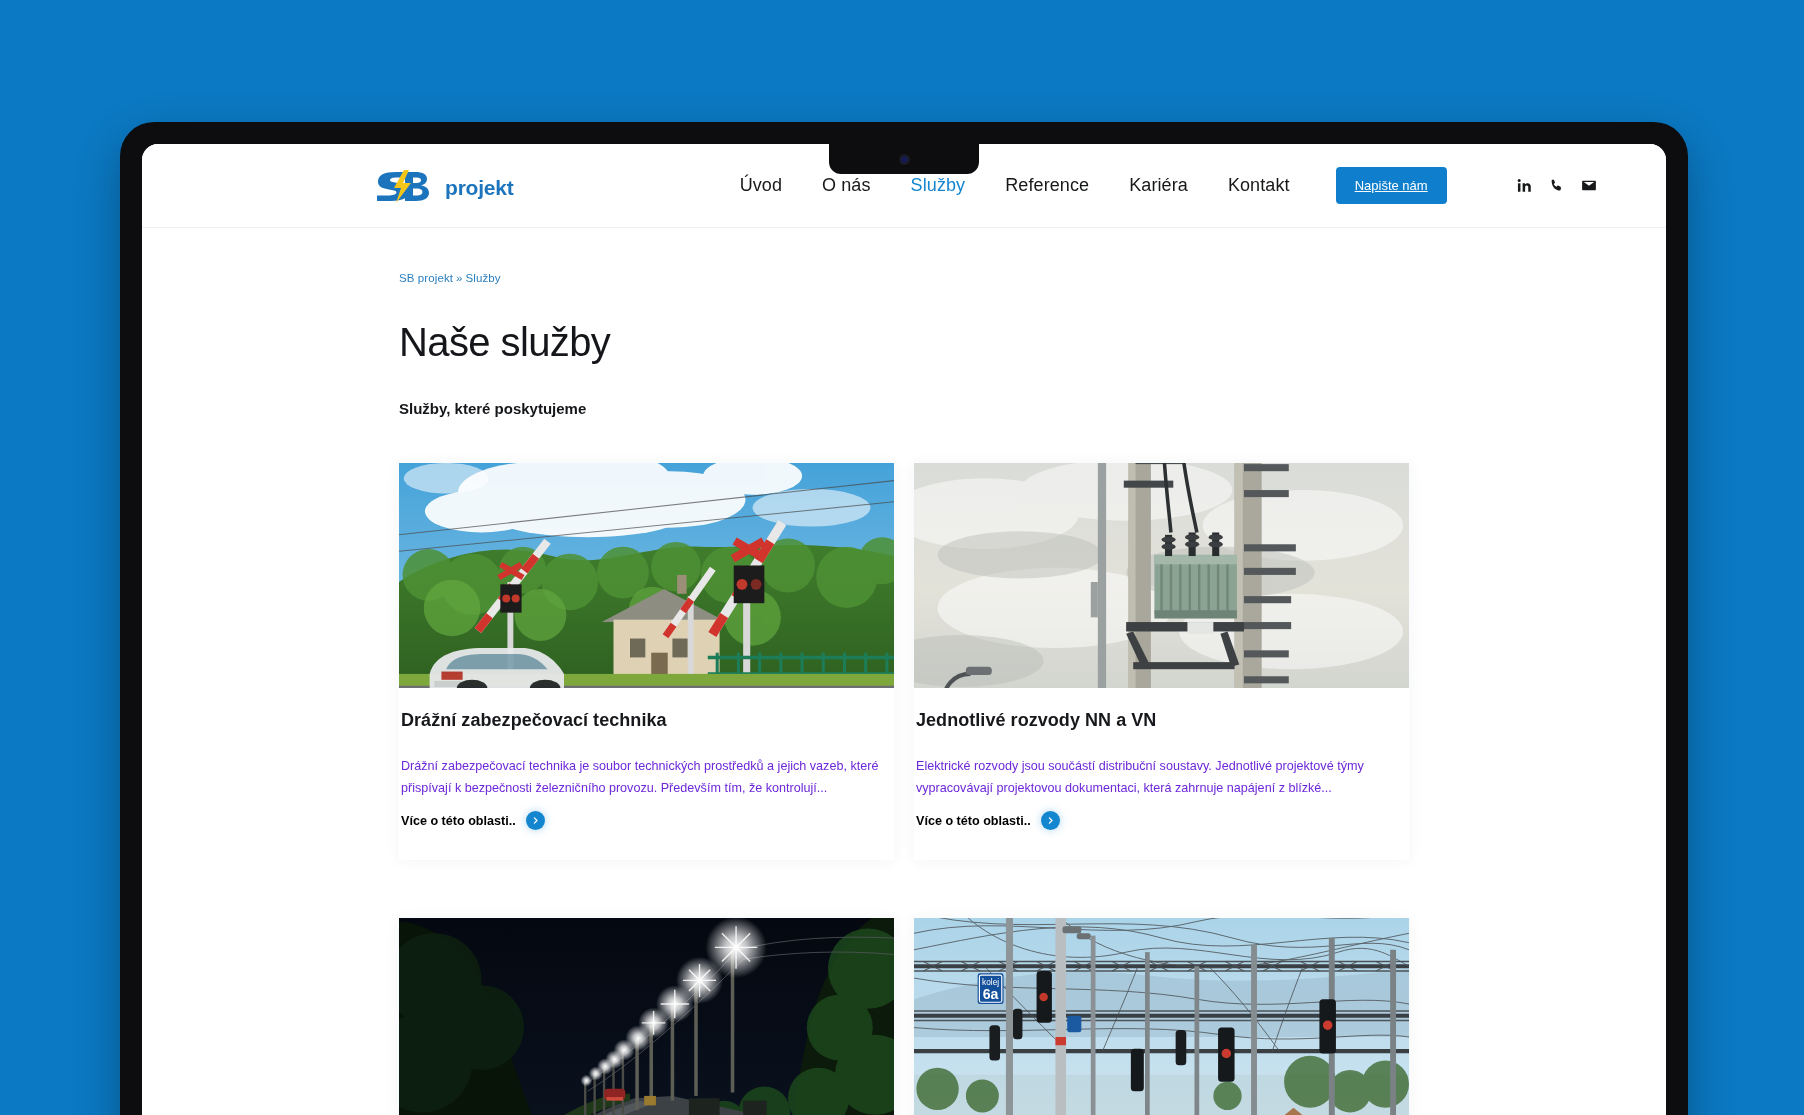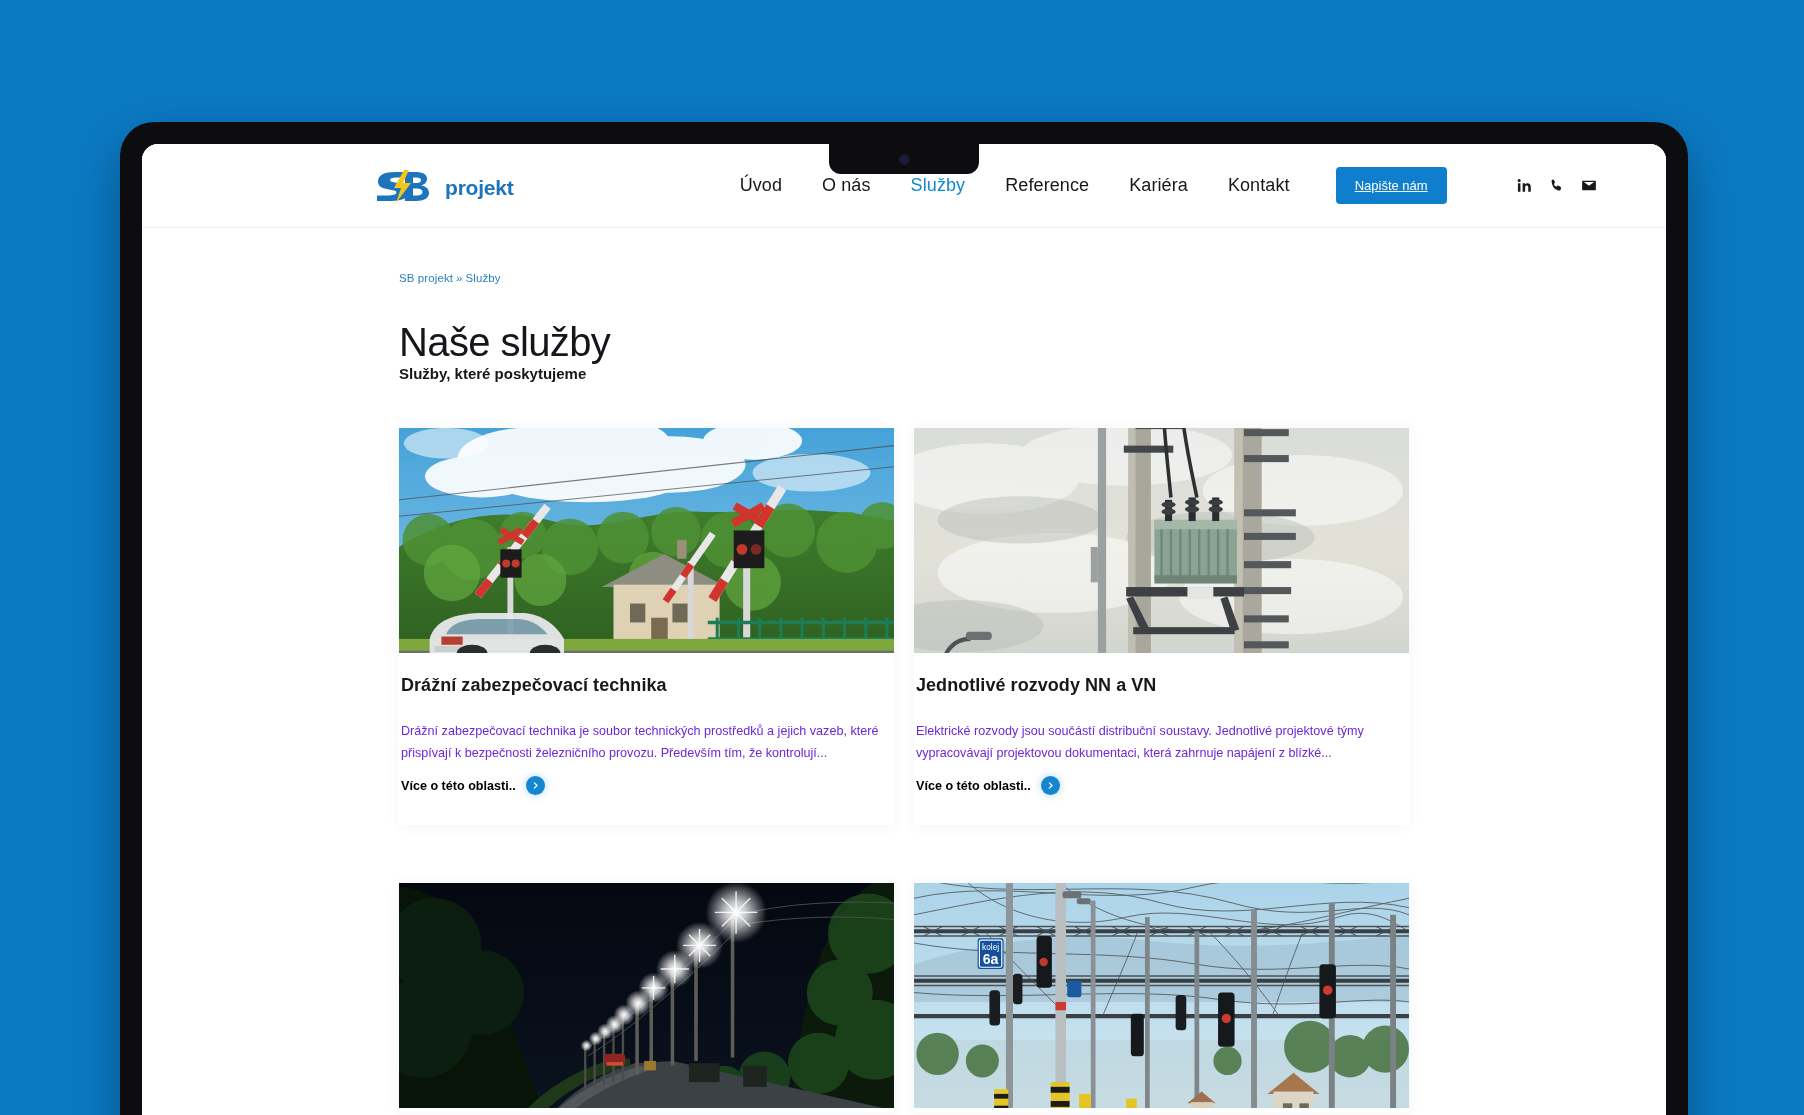--- a/index.html
+++ b/index.html
@@ -156,20 +156,21 @@
 
   .page-title {
     margin-top: 36px;
     font-size: 40px;
     font-weight: 400;
     color: #14161a;
     letter-spacing: -0.6px;
   }
 
   .page-subtitle {
+    margin-top: 35px;
     font-size: 15px;
     font-weight: 700;
     color: #14161a;
   }
 
   
   .grid {
     margin-top: 46px;
     display: grid;
     grid-template-columns: 1fr 1fr;

